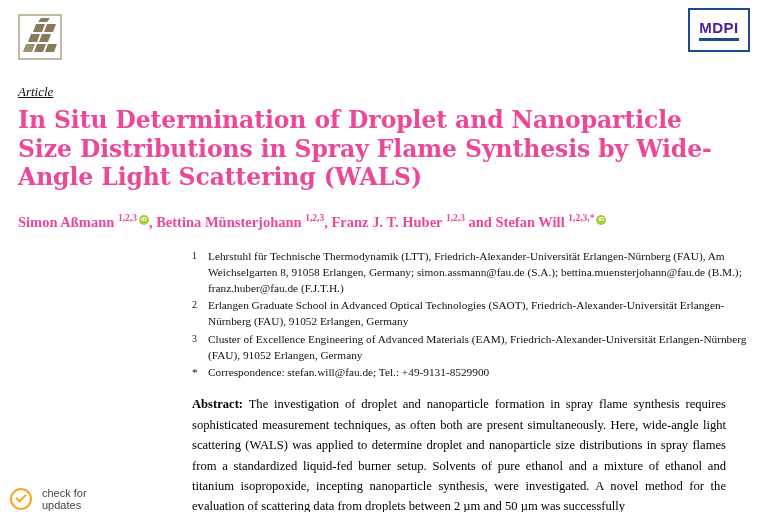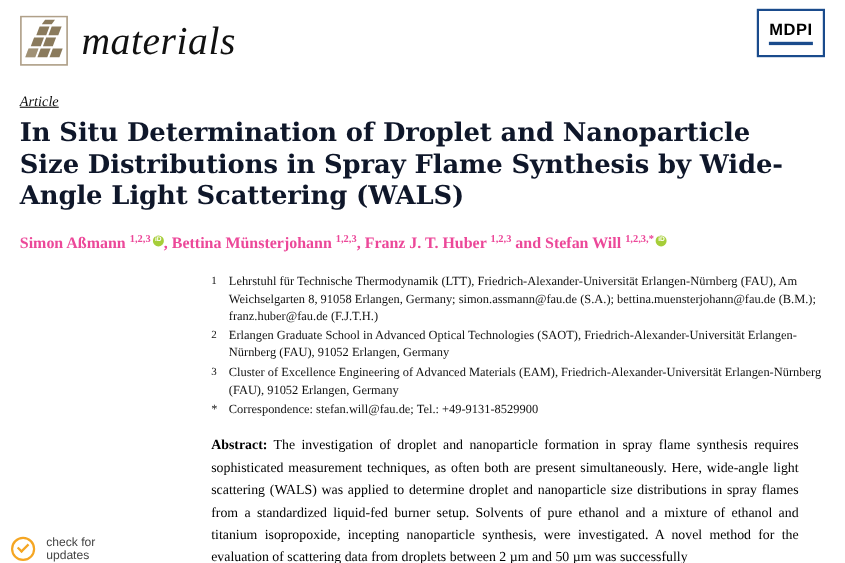--- a/index.html
+++ b/index.html
@@ -60,21 +60,21 @@
     right: 0;
     top: 8px;
     width: 62px;
     height: 44px;
     border: 2px solid #1a4b8c;
     box-sizing: border-box;
     display: flex;
     flex-direction: column;
     align-items: center;
     justify-content: center;
-    color: #000000;
+    color: #4c1d95;
   }
   .mdpi-badge .mdpi-text {
     font-family: "Liberation Sans", sans-serif;
     font-weight: bold;
     font-size: 15px;
     letter-spacing: 0.5px;
     line-height: 1;
   }
   .mdpi-badge .mdpi-bar {
     margin-top: 3px;
@@ -94,21 +94,21 @@
   }
 
   
   .title {
     margin-top: 6px;
     font-family: "DejaVu Serif", serif;
     font-weight: bold;
     font-size: 23.5px;
     line-height: 1.22;
     letter-spacing: -0.1px;
-    color: #0f172a;
+    color: #ec4899;
     max-width: 700px;
   }
 
   
   .authors {
     margin-top: 20px;
     font-family: "Liberation Serif", serif;
     font-weight: bold;
     font-size: 14.5px;
     color: #ec4899;
@@ -240,21 +240,20 @@
             <polygon points="21,28 30,28 33,20 24,20"></polygon>
             <polygon points="15,18 24,18 27,10 18,10"></polygon>
             <polygon points="26,18 35,18 38,10 29,10"></polygon>
             <polygon points="20,8 29,8 32,4 23,4"></polygon>
           </g>
           <g fill="#c9bda4">
             <polygon points="8,30 17,30 14,38 5,38" opacity="0.35"></polygon>
           </g>
         </svg>
       </span>
-      <span class="journal-name">materials</span>
     </div>
 
     <div class="mdpi-badge">
       <span class="mdpi-text">MDPI</span>
       <span class="mdpi-bar"></span>
     </div>
   </div>
 
   <div class="article-type">Article</div>
 

